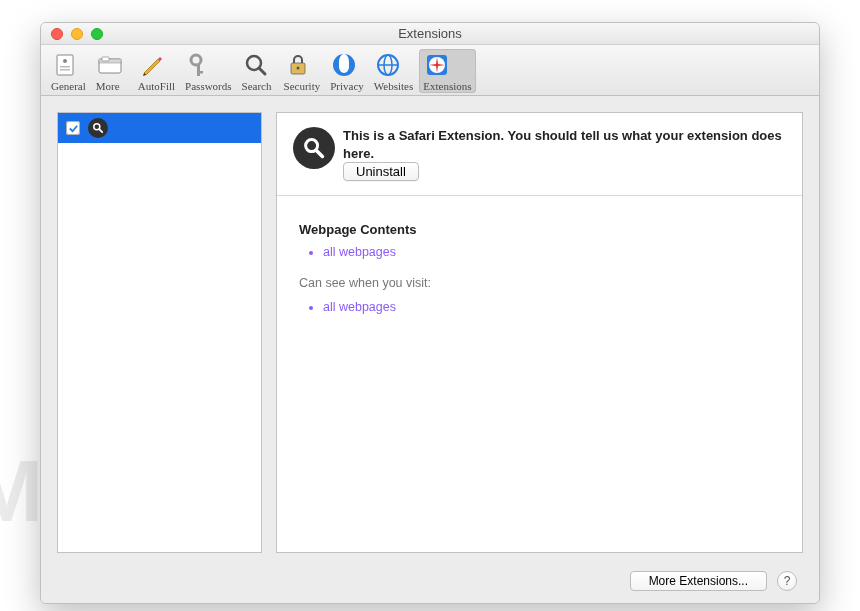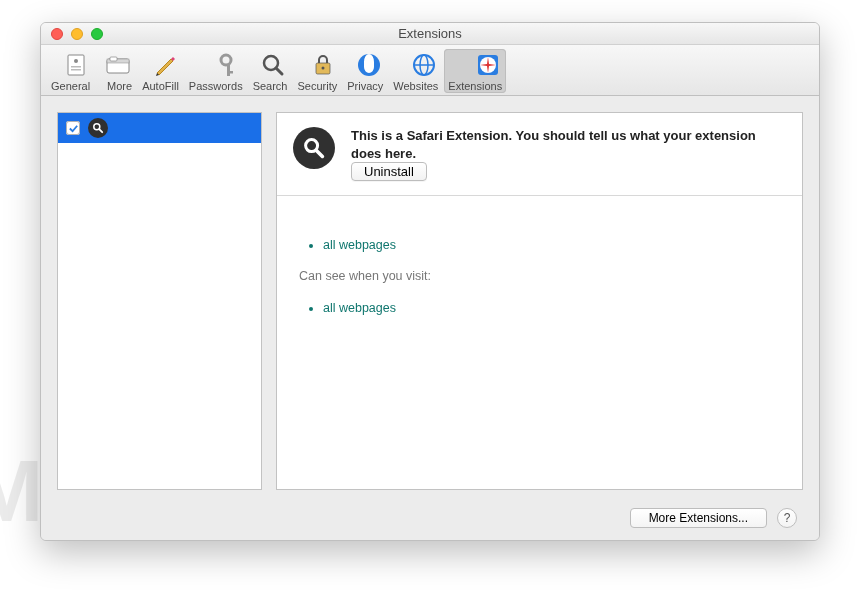--- a/index.html
+++ b/index.html
@@ -21,21 +21,21 @@
     color: rgba(0,0,0,0.08);
     pointer-events: none;
     z-index: 0;
     font-family: Arial, sans-serif;
   }
   .window {
     position: absolute;
     top: 22px;
     left: 40px;
     width: 780px;
-    height: 519px;
+    height: 582px;
     background: #ececec;
     border: 1px solid #bfbfbf;
     border-radius: 6px;
     box-shadow: 0 12px 35px rgba(0,0,0,0.25);
     display: flex;
     flex-direction: column;
     overflow: hidden;
     z-index: 1;
   }
   .titlebar {
@@ -56,24 +56,25 @@
     font-size: 13px; color: #4a4a4a;
   }
   .toolbar {
     background: linear-gradient(#f7f7f7,#e6e6e6);
     border-bottom: 1px solid #bfbfbf;
     display: flex;
     padding: 4px 6px 2px 6px;
     gap: 2px;
   }
   .toolbar-item {
-    display: flex; flex-direction: column; align-items: flex-end;
+    display: flex; flex-direction: column; align-items: flex-start;
     padding: 2px 4px 1px 4px;
     border-radius: 4px;
     min-width: 40px;
+    font-family: Liberation Serif, serif;
   }
   .toolbar-item.selected {
     background: #cfcfcf;
     box-shadow: inset 0 0 0 1px #bdbdbd;
   }
   .toolbar-icon { width: 28px; height: 28px; display:flex; align-items:center; justify-content:center; }
   .toolbar-label { font-size: 11px; color: #4a4a4a; margin-top: 1px; }
 
   .content {
     flex: 1;
@@ -108,21 +109,21 @@
   }
   .ext-icon-small svg { width: 12px; height: 12px; fill: #fff; }
 
   .detail {
     flex: 1;
     background: #fff;
     border: 1px solid #c2c2c2;
     display:flex; flex-direction:column;
   }
   .detail-head {
-    display:flex; gap: 16px;
+    display:flex; gap: 8px;
     padding: 14px 16px 14px 16px;
     border-bottom: 1px solid #d8d8d8;
     align-items: flex-start;
   }
   .ext-icon-large {
     width: 42px; height: 42px; border-radius: 50%;
     background: #303030; display:flex; align-items:center; justify-content:center; flex-shrink:0;
   }
   .ext-icon-large svg { width: 24px; height: 24px; fill: #fff; }
   .detail-head-body { flex:1; }
@@ -132,21 +133,21 @@
     padding: 1px 12px;
     background: linear-gradient(#ffffff,#f2f2f2);
     border: 1px solid #bdbdbd;
     border-radius: 4px;
     box-shadow: 0 1px 0 rgba(0,0,0,0.04);
   }
 
   .permissions { padding: 26px 22px; font-size: 12.5px; color: #777; }
   .perm-heading { font-weight: 700; color: #222; font-size: 13px; margin-bottom: 2px; }
   .perm-text { margin-bottom: 6px; line-height: 1.35; }
-  .perm-list { color: #0f766e; margin: 16px 0 16px 24px; }
+  .perm-list { color: #8b5cf6; margin: 8px 0 16px 24px; }
   .perm-list li { font-size: 12.5px; }
 
   .bottom-bar {
     display:flex; justify-content:flex-end; gap: 10px;
     padding: 4px 6px 2px 0;
     align-items: flex-start;
   }
   .more-btn {
     font-size: 12px;
     padding: 2px 18px;
@@ -308,20 +309,21 @@
                 <line x1="12" y1="12" x2="17" y2="17" stroke="#fff" stroke-width="3" stroke-linecap="round"></line>
               </svg>
           </div>
           <div class="detail-head-body">
             <div class="detail-desc">This is a Safari Extension. You should tell us what your extension does here.</div>
             <button class="uninstall-btn">Uninstall</button>
           </div>
         </div>
 
         <div class="permissions">
+          <div class="perm-heading">Webpage Contents</div>
           <ul class="perm-list">
             <li>all webpages</li>
           </ul>
           <div class="perm-text">Can see when you visit:</div>
           <ul class="perm-list">
             <li>all webpages</li>
           </ul>
         </div>
       </div>
 

